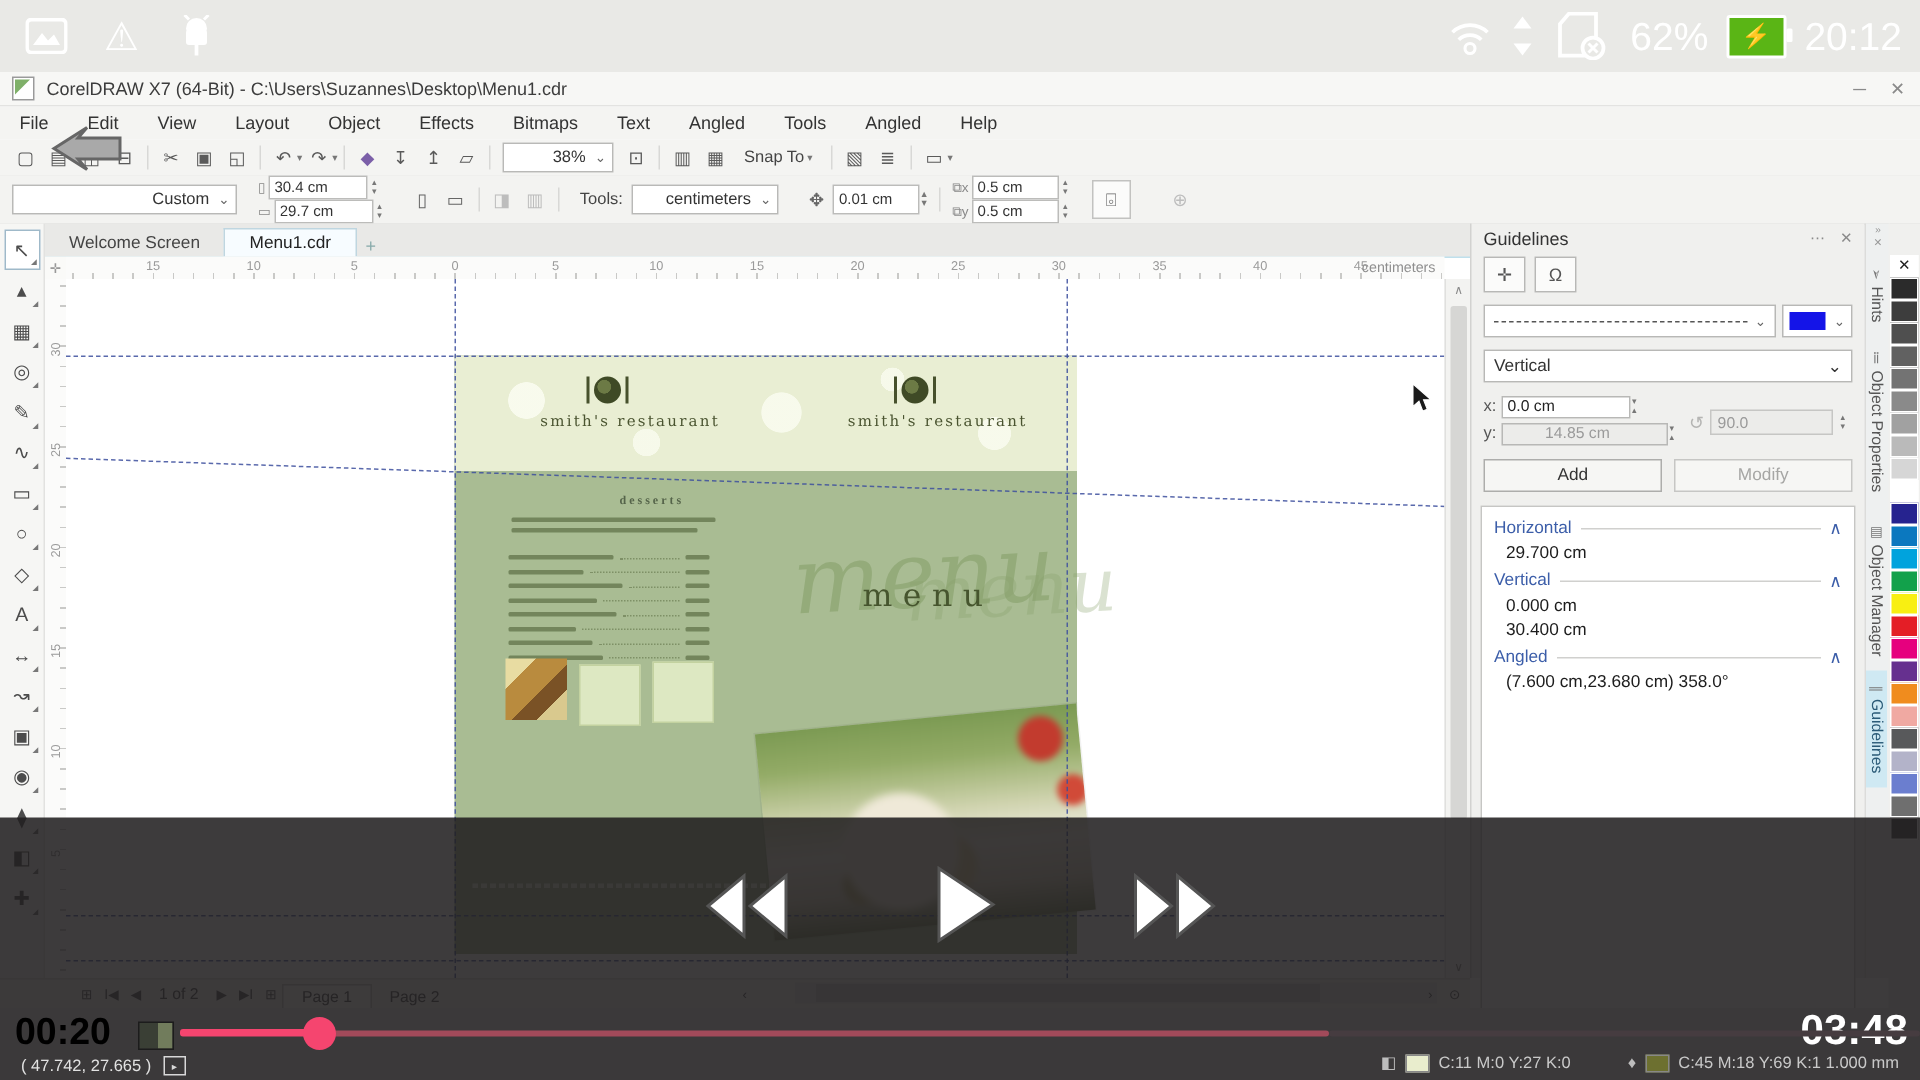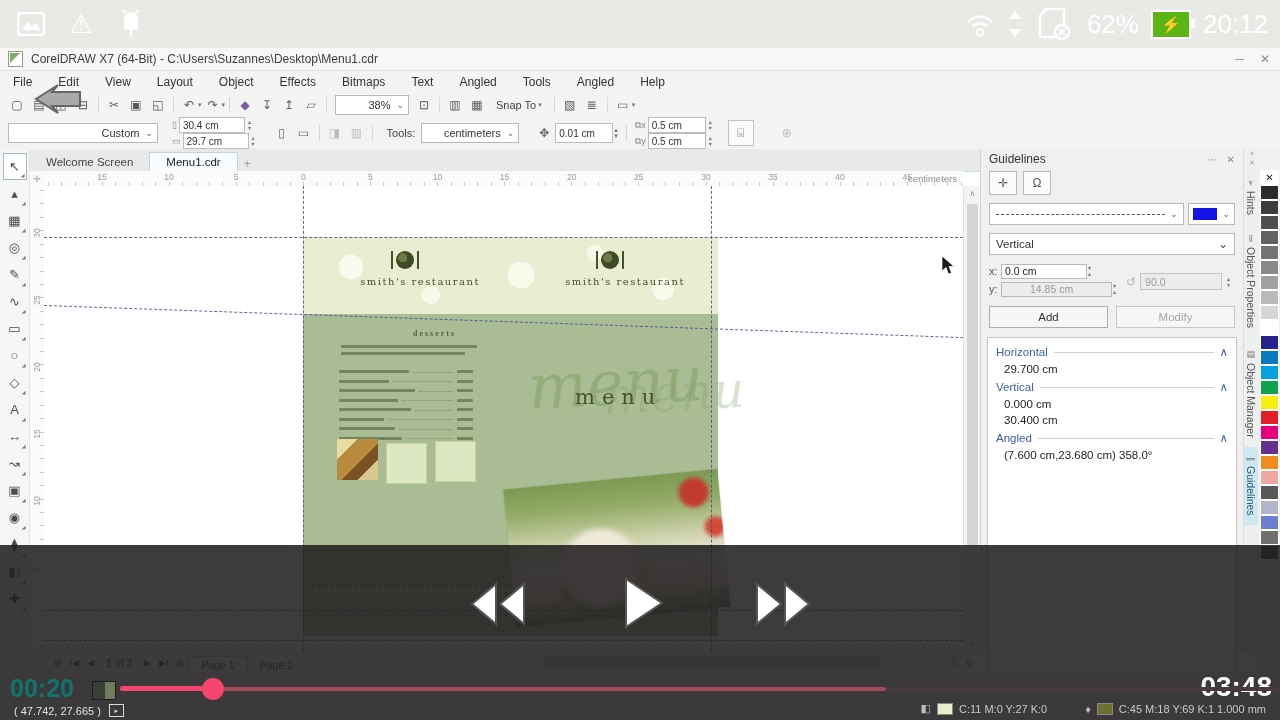--- a/index.html
+++ b/index.html
@@ -162,21 +162,21 @@
   .ptab{padding:2px 12px;}
   .ptab.active{background:#fafaf8;border:1px solid #c4c4c2;border-bottom:none;}
   .hscroll{position:absolute;left:530px;top:2px;width:428px;height:14px;background:#e6e6e4;}
   .hthumb{position:absolute;left:14px;top:1px;width:336px;height:12px;background:#cfcfcd;}
   .statusbar{position:absolute;left:0;top:672px;width:1280px;height:48px;background:#ededeb;}
   
   .overlay{position:absolute;left:0;top:545px;width:1280px;height:175px;background:rgba(32,30,31,.87);z-index:50;}
   .player{position:absolute;left:0;top:0;width:1280px;height:720px;z-index:60;pointer-events:none;}
   .player *{pointer-events:auto;}
   .transport{position:absolute;}
-  .elapsed{position:absolute;left:10px;top:674px;font-size:25px;font-weight:bold;color:#0f766e;}
+  .elapsed{position:absolute;left:10px;top:674px;font-size:25px;font-weight:bold;color:#000000;}
   .total{position:absolute;right:8px;top:671px;font-size:28px;font-weight:bold;color:#fff;}
   .pv-thumbbox{position:absolute;left:92px;top:681px;width:22px;height:17px;background:linear-gradient(90deg,#3a3f35 0 55%,#717c5c 55%);border:1px solid #1c1c1c;}
   .seg{position:absolute;border-radius:2px;}
   .knob{position:absolute;width:22px;height:22px;border-radius:50%;z-index:61;}
   .coords{position:absolute;left:14px;top:704px;font-size:11px;color:#e2e2e2;display:flex;align-items:center;gap:8px;}
   .playbox{width:13px;height:11px;border:1px solid #d8d8d8;font-size:7px;color:#d8d8d8;display:flex;align-items:center;justify-content:center;}
   .cmyk{position:absolute;right:14px;top:702px;display:flex;align-items:center;gap:6px;font-size:11px;color:#c9c9c9;}
   .cmyk .icg{font-size:11px;color:#bdbdbd;}
   .cmyk .swc{width:14px;height:10px;border:1px solid #888;}
   .cursor{position:absolute;z-index:70;}

